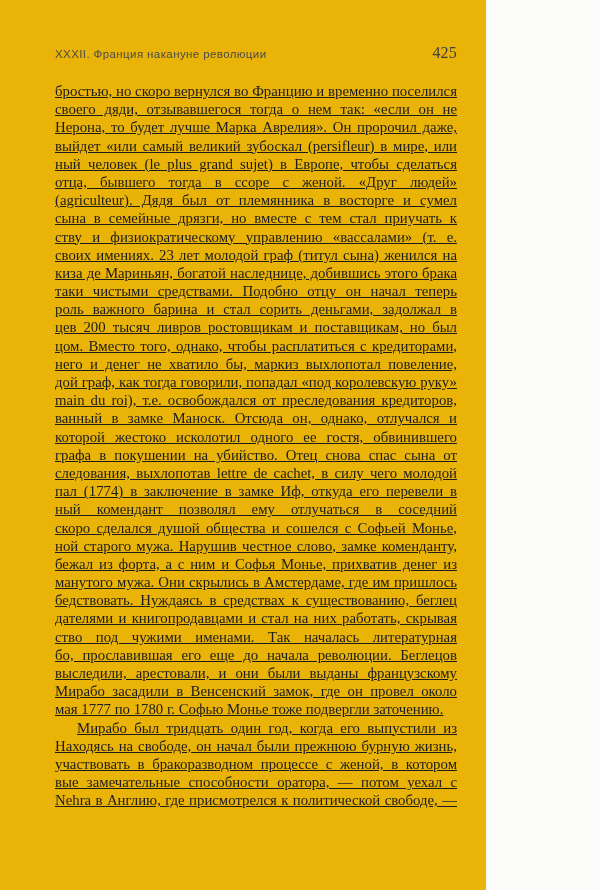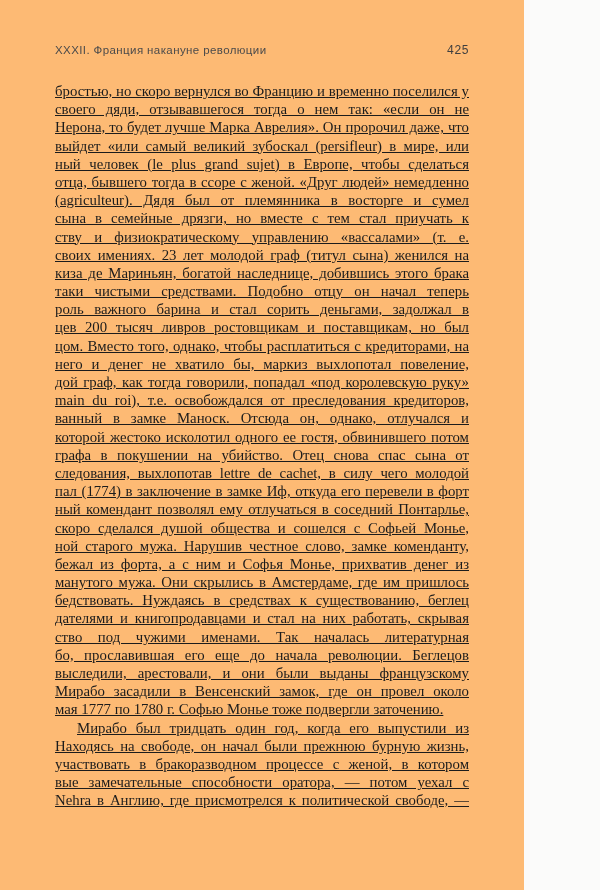--- a/index.html
+++ b/index.html
@@ -2,40 +2,40 @@
 <html><head>
 <meta charset="utf-8">
 <style>
   html, body {
     margin: 0;
     padding: 0;
     background: #fbfbfa;
   }
   .page {
     position: relative;
-    width: 524px;
+    width: 486px;
     height: 890px;
-    background: #fdba74;
+    background: #eab308;
     box-sizing: border-box;
-    padding: 44px 55px 0 55px;
+    padding: 44px 29px 0 55px;
     overflow: hidden;
   }
   .running-header {
     display: flex;
     justify-content: space-between;
     align-items: baseline;
     font-family: "Liberation Sans", sans-serif;
     font-size: 11.5px;
     letter-spacing: 0.4px;
     color: #4b4b4b;
     height: 14px;
   }
   .running-header .page-num {
-    font-family: Liberation Mono, monospace;
-    font-size: 12px;
+    font-family: Liberation Serif, serif;
+    font-size: 16px;
     letter-spacing: 0.2px;
     color: #3f3f3f;
   }
   .body-text {
     margin-top: 24px;
     font-family: "Liberation Serif", "DejaVu Serif", serif;
     font-size: 14.8px;
     color: #1c1c1c;
   }
   .paragraph { margin: 0; }

